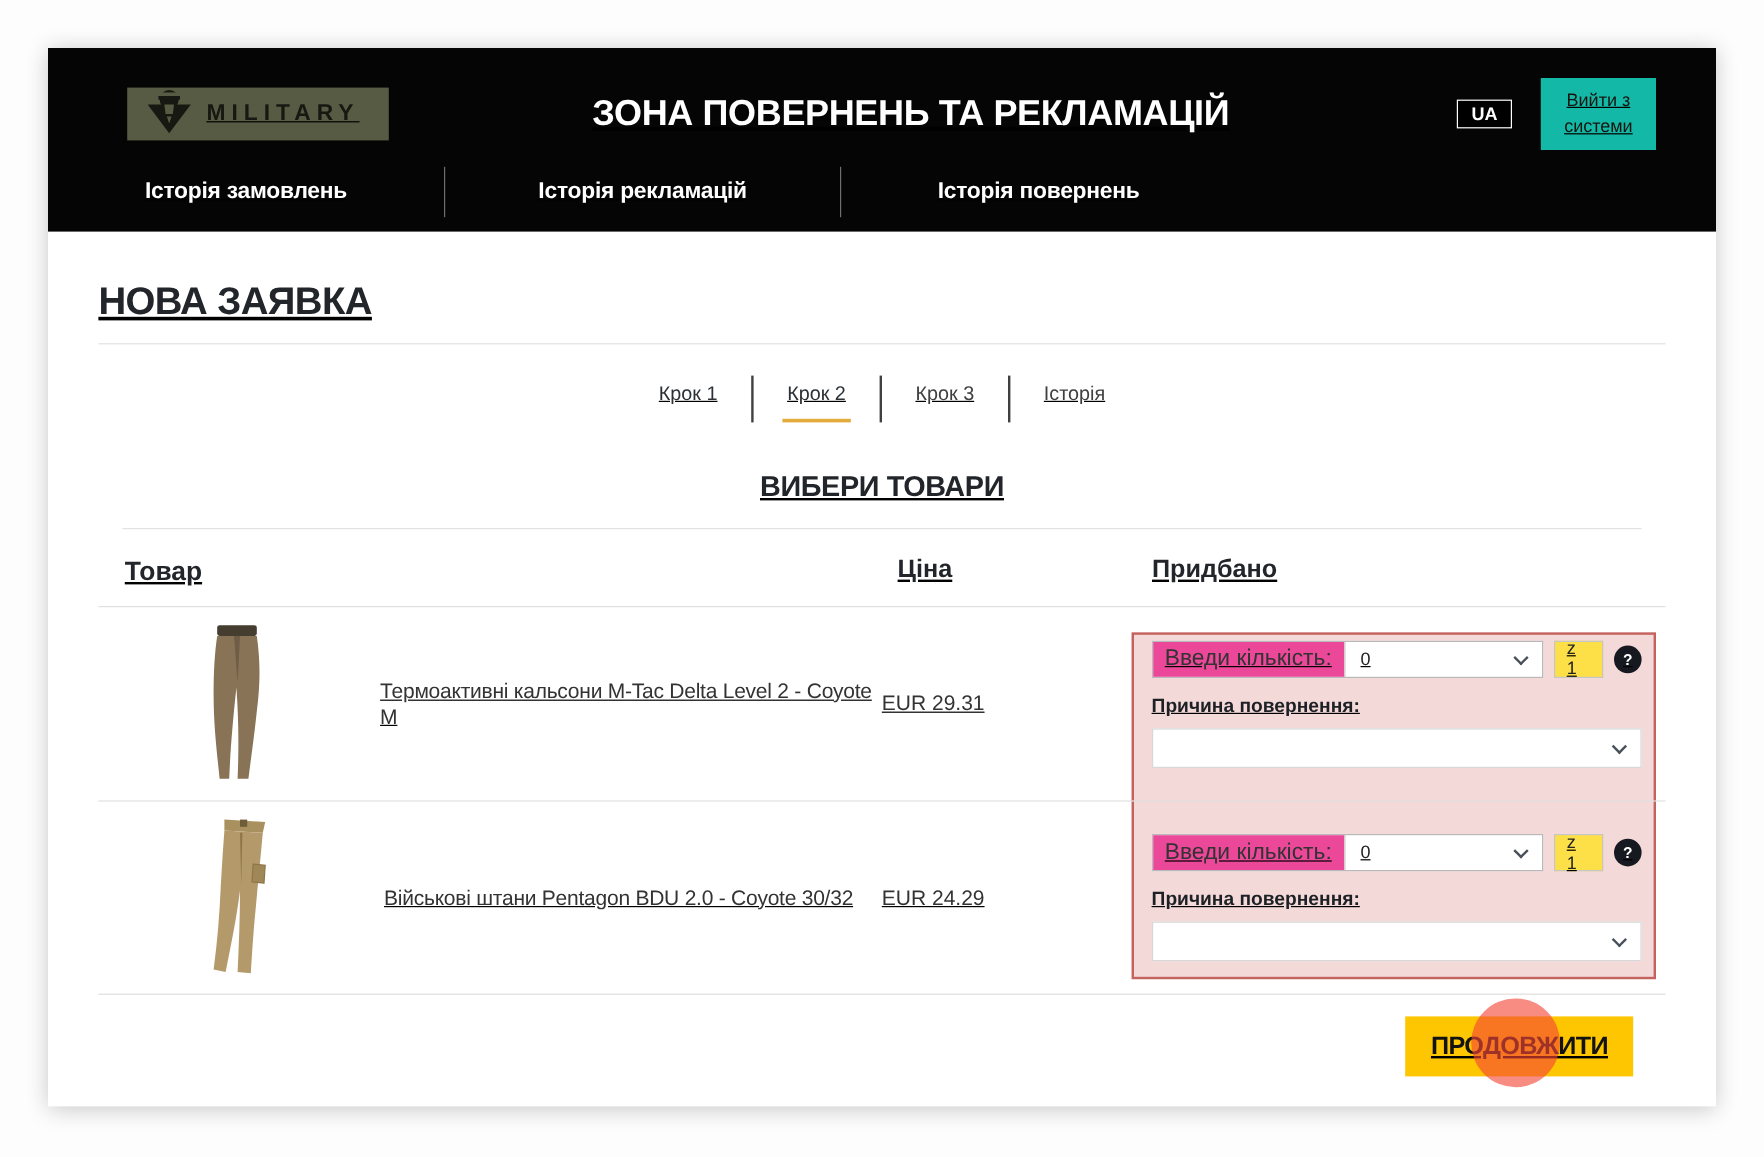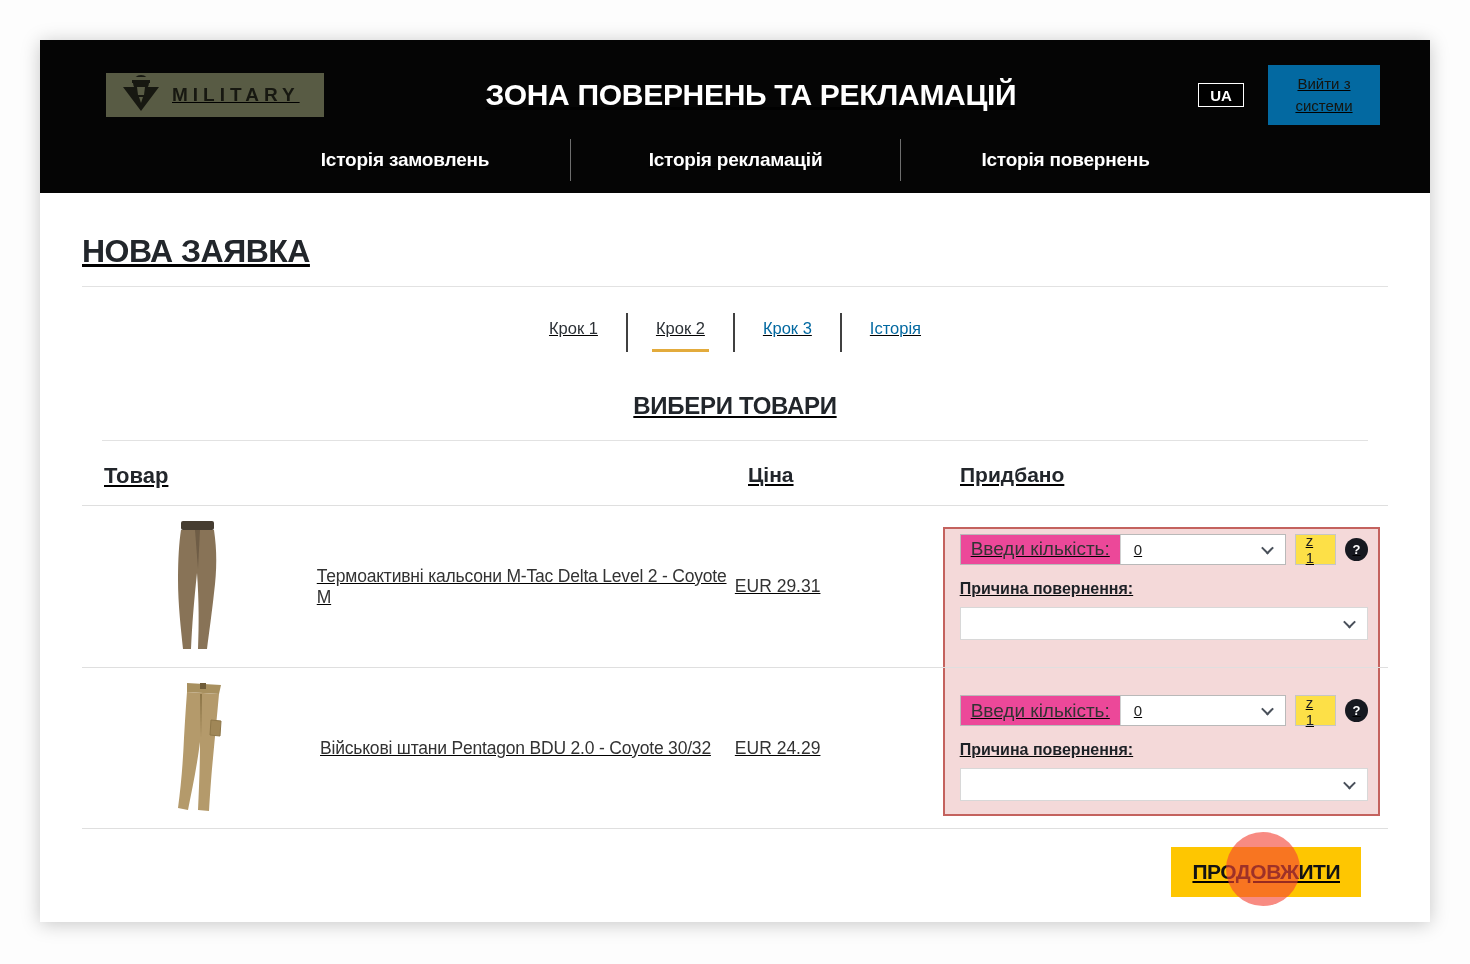--- a/index.html
+++ b/index.html
@@ -7,34 +7,34 @@
   .stage { width:1470px; height:964px; padding:40px;text-decoration:underline; }
   .card { width:1390px; height:882px; background:#fff; box-shadow:0 2px 18px rgba(0,0,0,.22); position:relative; overflow:hidden; }
 
   
   .hdr { background:#050505; color:#fff; height:153px; }
   .hdr-top { display:flex; align-items:center; padding:18px 50px 0 66px; height:92px; }
   .logo { background:#585b44; height:44px; width:218px; display:flex; align-items:center; padding:0 14px; flex:none; }
   .logo-text { color:#171811; font-size:19px; font-weight:800; letter-spacing:5px; margin-left:10px; }
   .hdr-title { flex:1; text-align:center; font-size:30px; font-weight:700; letter-spacing:-.3px; padding-right:20px; }
   .lang-btn { width:46px; height:24px; background:#000; border:1px solid #fff; color:#fff; font-size:15px; font-weight:700; display:flex; align-items:center; justify-content:center; margin-right:24px; cursor:pointer; flex:none; }
-  .logout-btn { width:112px; min-height:60px; background:#0369a1; color:#15150f; font-size:15px; line-height:22px; text-align:center; display:flex; align-items:center; justify-content:center; padding:8px 6px; cursor:pointer; flex:none; }
-  .hdr-nav { display:flex; justify-content:center; align-items:center; height:56px; }
+  .logout-btn { width:96px; min-height:60px; background:#14b8a6; color:#15150f; font-size:15px; line-height:22px; text-align:center; display:flex; align-items:center; justify-content:center; padding:8px 6px; cursor:pointer; flex:none; }
+  .hdr-nav { display:flex; justify-content:flex-start; align-items:center; height:56px; }
   .nav-item { width:330px; text-align:center; font-size:19px; font-weight:700; color:#fff; letter-spacing:-.2px; padding:10px 0; cursor:pointer; }
   .nav-item + .nav-item { border-left:1px solid #6e6e6e; }
 
   
   .body { padding:26px 42px 0; }
   .page-title { font-size:32px; font-weight:700; color:#22262b; letter-spacing:-.5px; margin:14px 0 16px; }
   .rule { border:none; border-top:1px solid #e2e2e2; }
 
   .steps { display:flex; justify-content:center; margin-top:26px; }
   .step { padding:6px 28px 14px; font-size:16.5px; color:#2c3136; position:relative; cursor:pointer; white-space:nowrap; }
   .step + .step { border-left:2px solid #404040; }
-  .step.upcoming { color:#0369a1;text-align:center; }
+  .step.upcoming { color:#404040;text-align:center; }
   .step.active::after { content:""; position:absolute; left:24px; right:24px; bottom:0; height:3px; background:#e3ab3c; }
 
   .section-title { text-align:center; font-size:24px; font-weight:700; color:#22262b; letter-spacing:-.3px; margin:40px 0 20px; }
   .rule-inner { margin:0 20px; }
 
   .thead { display:flex; padding:22px 0 16px; }
   .thead .c1 { width:666px; font-size:22px; font-weight:700; color:#22262b; padding-left:22px; }
   .thead .c2 { width:212px; font-size:21px; font-weight:700; color:#22262b; }
   .thead .c3 { flex:1; font-size:21px; font-weight:700; color:#22262b; }
 

